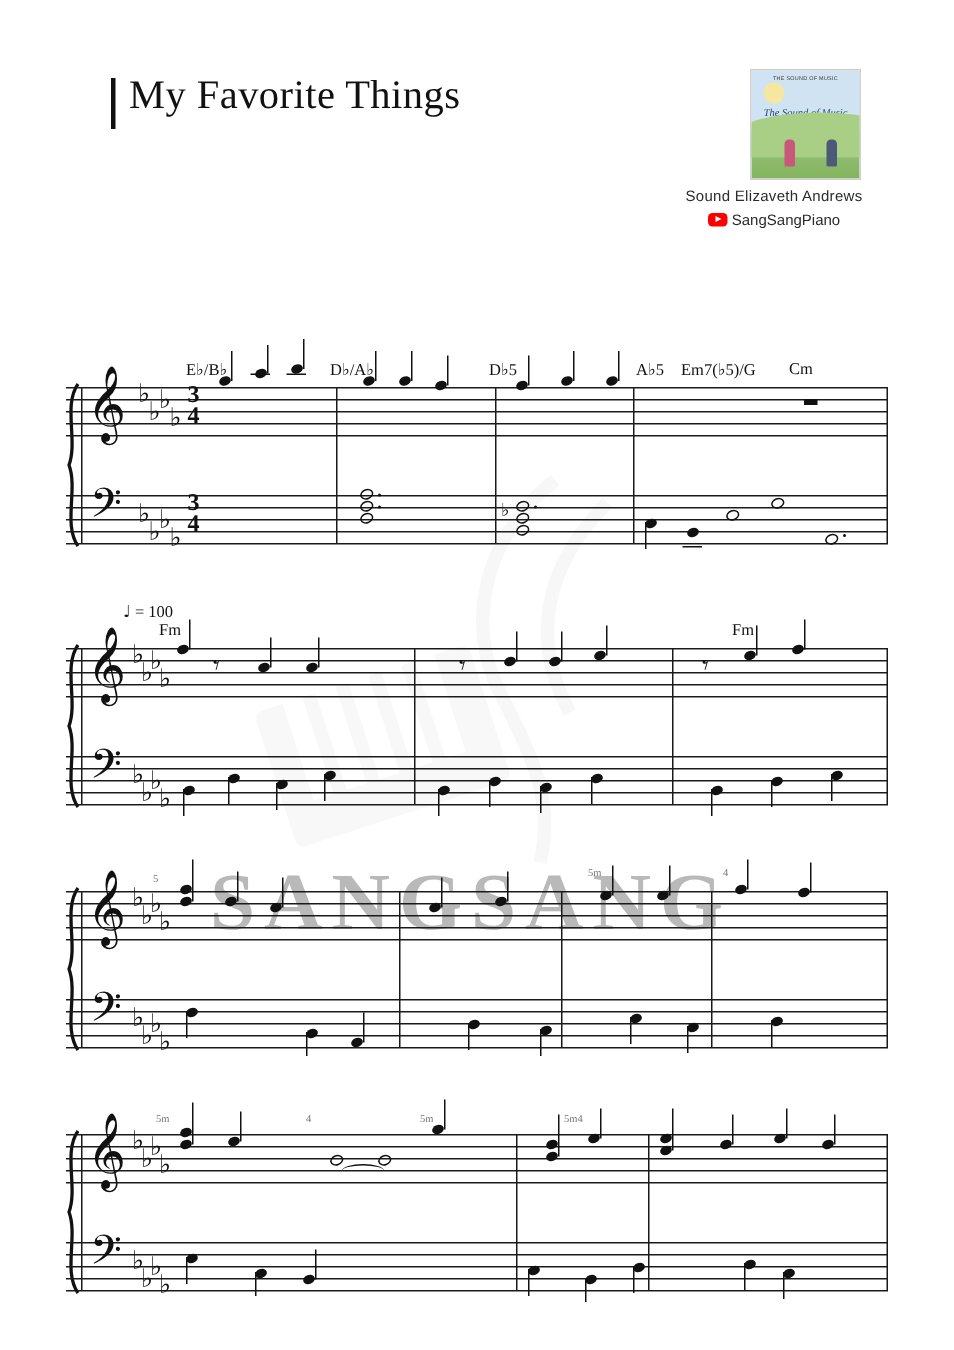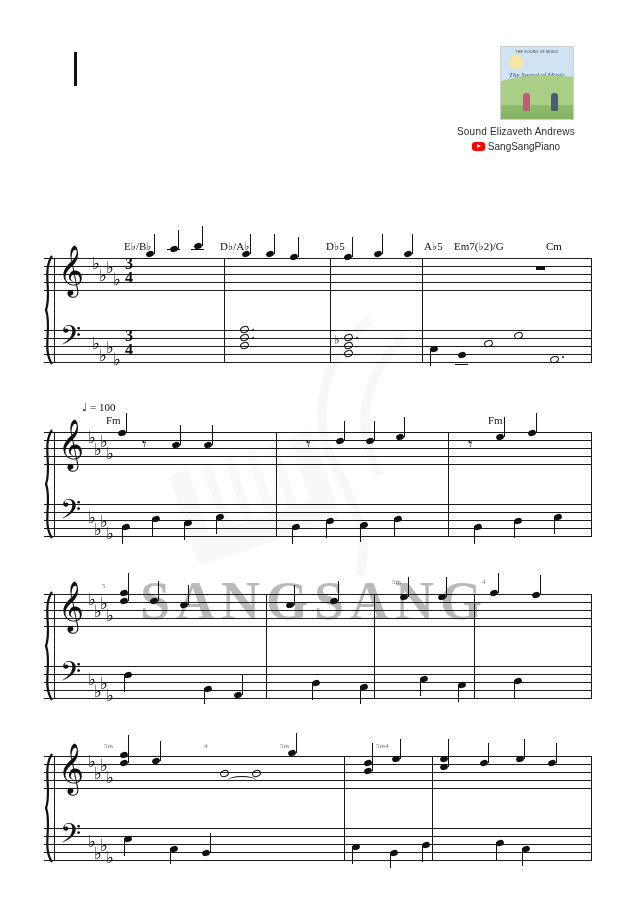--- a/index.html
+++ b/index.html
@@ -303,20 +303,21 @@
         <rect x="100" y="156" width="14" height="70" transform="rotate(-18 107 191)"></rect>
         <rect x="122" y="149" width="14" height="70" transform="rotate(-18 129 184)"></rect>
         <rect x="144" y="142" width="14" height="70" transform="rotate(-18 151 177)"></rect>
         <rect x="166" y="135" width="14" height="70" transform="rotate(-18 173 170)"></rect>
       </g>
     </svg>
   </div>
   <div class="wm-text" style="left:140px; top:570px;">SANGSANG</div>
 
   <div class="title-bar"></div>
+  <div class="title">My Favorite Things</div>
 
   <div class="album">
     <div class="toprow">THE SOUND OF MUSIC</div>
     <div class="sun"></div>
     <div class="titleline">The Sound of Music</div>
     <div class="hill"></div>
     <div class="fig1"></div>
     <div class="fig2"></div>
   </div>
 
@@ -324,22 +325,22 @@
   <div class="channel">
     <span class="yt"></span><span>SangSangPiano</span>
   </div>
 
   <div class="system" style="top:258px; height:120px;">
 
     <div class="chord" style="left:80px; top:-18px;">E♭/B♭</div>
     <div class="chord" style="left:176px; top:-18px;">D♭/A♭</div>
     <div class="chord" style="left:282px; top:-18px;">D♭5</div>
     <div class="chord" style="left:380px; top:-18px;">A♭5</div>
-    <div class="chord" style="left:410px; top:-18px;">Em7(♭2)/G</div>
-    <div class="chord" style="left:482px; top:-18px;margin-left:20px;">Cm</div>
+    <div class="chord" style="left:410px; top:-18px;">Em7(♭5)/G</div>
+    <div class="chord" style="left:482px; top:-18px;">Cm</div>
 
     <div class="sysbar" style="left:10px; top:0px; height:104px;"></div>
     <svg width="16" height="112" style="position:absolute;left:-4px;top:-4px">
       <path d="M12 2 C2 16 12 40 6 56 C12 72 2 96 12 110" fill="none" stroke="#111" stroke-width="2.2"></path>
     </svg>
 
     <div class="staff" style="top:0px; height:32px;">
       <div class="line" style="top:0px;"></div>
       <div class="line" style="top:8px;"></div>
       <div class="line" style="top:16px;"></div>

